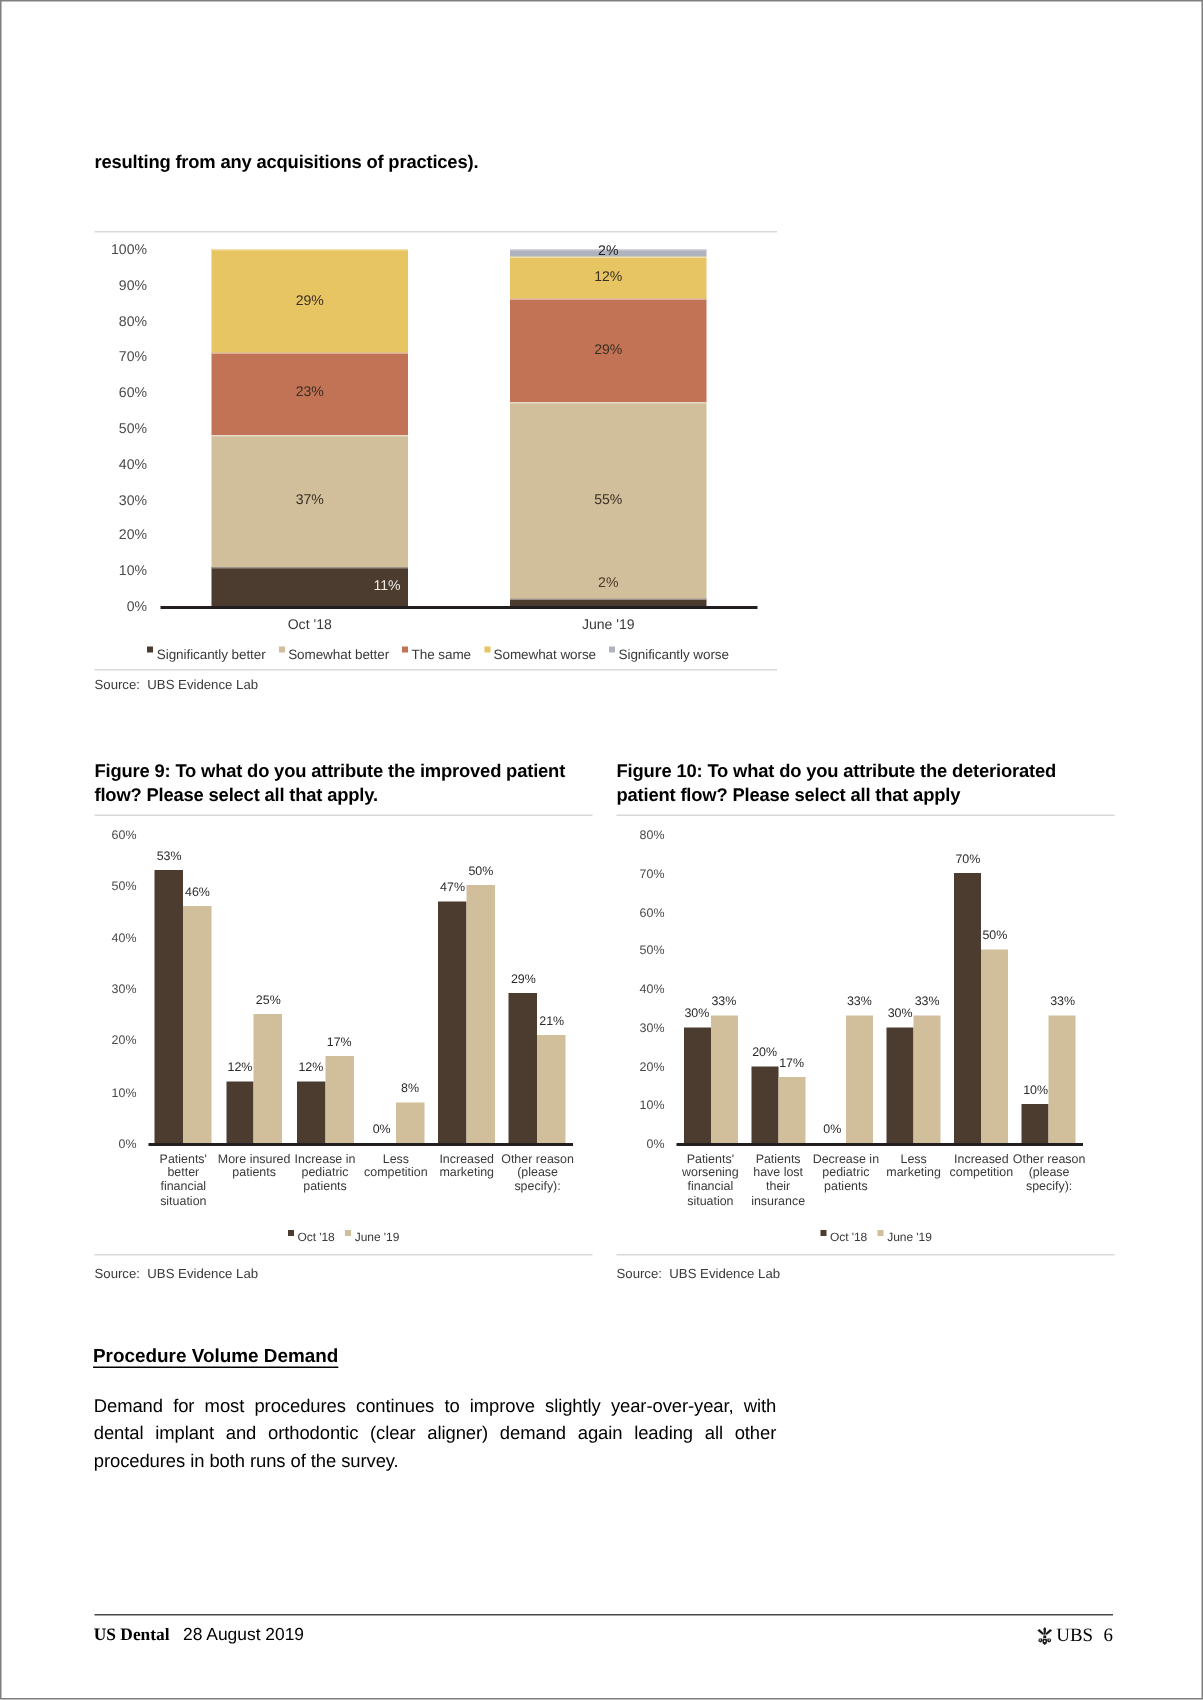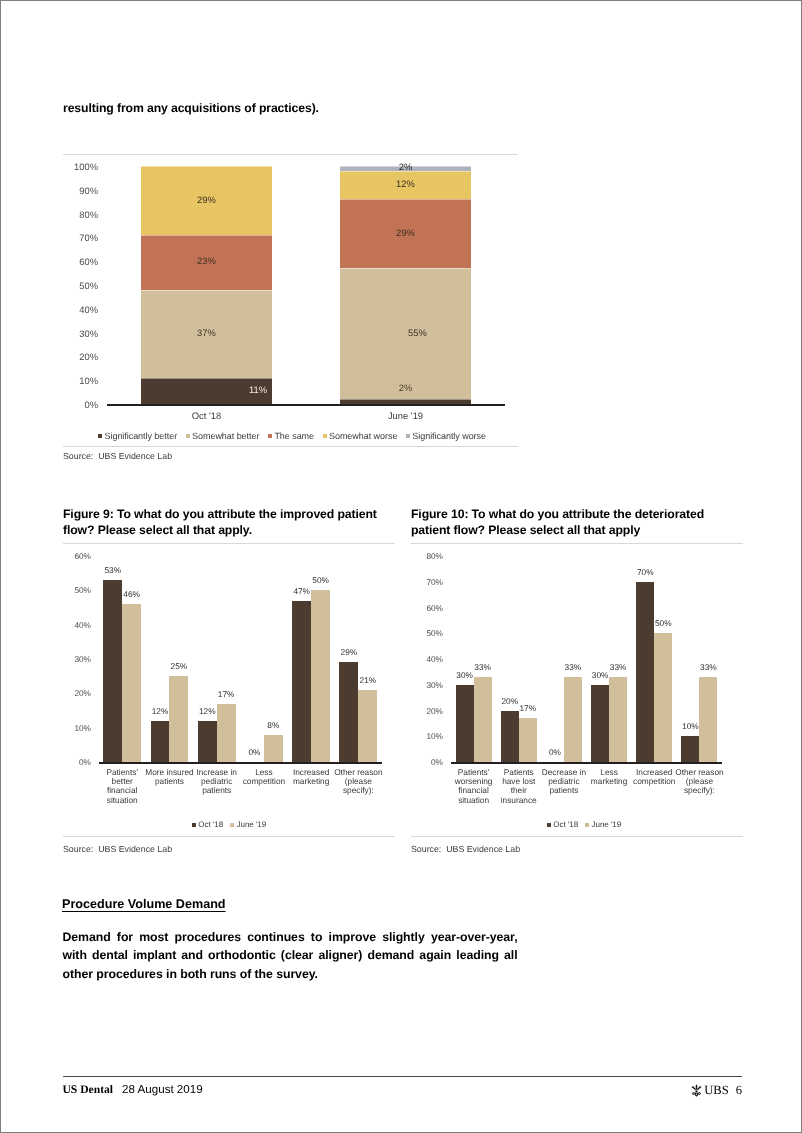--- a/index.html
+++ b/index.html
@@ -14,30 +14,30 @@
   .fig-source{font-size:8.8px;color:#3a3a3a;}
 
   
   .chart{position:relative;}
   .ytick{position:absolute;right:0;font-size:9.4px;color:#4a4a4a;text-align:right;transform:translateY(-50%);white-space:nowrap;}
   .axisline{position:absolute;background:#231f20;}
   .bar{position:absolute;}
   .dlabel{position:absolute;font-size:9.4px;color:#2b2b2b;text-align:center;white-space:nowrap;z-index:5;}
   .catlabel{position:absolute;font-size:9.4px;color:#3a3a3a;text-align:center;line-height:11.6px;}
   .legend{position:absolute;display:flex;justify-content:center;align-items:center;gap:0px;font-size:9.0px;color:#3a3a3a;letter-spacing:-0.05px;}
-  .lg-item{display:inline-flex;align-items:center;white-space:nowrap;}
+  .lg-item{display:inline-flex;white-space:nowrap;}
   .lg-swatch{width:4px;height:4px;margin-right:2.5px;display:inline-block;vertical-align:middle;}
 
   #chart9 .ytick, #chart10 .ytick, #chart9 .dlabel, #chart10 .dlabel{font-size:8.3px;}
   #chart9 .legend, #chart10 .legend{font-size:8.0px;}
   #chart9 .catlabel, #chart10 .catlabel{font-size:8.3px;line-height:9.2px;}
 
   
   .sec-head{position:absolute;font-weight:bold;font-size:12.6px;color:#000;text-decoration:underline;text-underline-offset:3px;}
-  .sec-para{position:absolute;font-size:12.3px;line-height:18.3px;color:#000;text-align:justify;letter-spacing:-0.06px;font-weight:bold;}
+  .sec-para{position:absolute;font-size:12.3px;line-height:18.3px;color:#000;text-align:justify;letter-spacing:-0.06px;}
 
   
   .foot-rule{position:absolute;height:1px;background:#4a4a4a;}
   .foot-left{position:absolute;font-size:11.6px;color:#000;}
   .foot-left b{font-weight:bold;font-family:Liberation Serif, serif;}
   .foot-right{position:absolute;display:flex;align-items:center;font-size:12.6px;color:#000;font-family:"Liberation Serif",serif;}
 </style>
 </head>
 <body>
 
@@ -65,21 +65,21 @@
         <div class="bar" style="left:78px;top:131.76px;width:131px;height:88.06px;background:#D1BE9B;box-shadow:inset 0 1px 0 rgba(255,255,255,0.45);"></div>
         <div class="dlabel" style="left:78px;top:168.79px;width:131px;color:#3a2f22;">37%</div>
         <div class="bar" style="left:78px;top:77.02000000000001px;width:131px;height:54.74px;background:#C27355;box-shadow:inset 0 1px 0 rgba(255,255,255,0.45);"></div>
         <div class="dlabel" style="left:78px;top:97.39000000000001px;width:131px;color:#3a2f22;">23%</div>
         <div class="bar" style="left:78px;top:8px;width:131px;height:69.02px;background:#E8C563;box-shadow:inset 0 1px 0 rgba(255,255,255,0.45);"></div>
         <div class="dlabel" style="left:78px;top:35.51px;width:131px;color:#3a2f22;">29%</div>
         <div class="catlabel" style="left:83.5px;top:252px;width:120px;">Oct '18</div>
         <div class="bar" style="left:277px;top:241.24px;width:131px;height:4.76px;background:#4C3B2F;box-shadow:inset 0 1px 0 rgba(255,255,255,0.45);"></div>
         <div class="dlabel" style="left:277px;top:224.24px;width:131px;color:#4a3a28;">2%</div>
         <div class="bar" style="left:277px;top:110.34px;width:131px;height:130.9px;background:#D1BE9B;box-shadow:inset 0 1px 0 rgba(255,255,255,0.45);"></div>
-        <div class="dlabel" style="left:277px;top:168.79000000000002px;width:131px;color:#3a2f22;padding-left:12px;">55%</div>
+        <div class="dlabel" style="left:277px;top:168.79000000000002px;width:131px;color:#3a2f22;">55%</div>
         <div class="bar" style="left:277px;top:41.31999999999999px;width:131px;height:69.02px;background:#C27355;box-shadow:inset 0 1px 0 rgba(255,255,255,0.45);"></div>
         <div class="dlabel" style="left:277px;top:68.82999999999998px;width:131px;color:#3a2f22;">29%</div>
         <div class="bar" style="left:277px;top:12.759999999999991px;width:131px;height:28.56px;background:#E8C563;box-shadow:inset 0 1px 0 rgba(255,255,255,0.45);"></div>
         <div class="dlabel" style="left:277px;top:20.039999999999992px;width:131px;color:#3a2f22;">12%</div>
         <div class="bar" style="left:277px;top:8px;width:131px;height:4.76px;background:#AFB3BD;box-shadow:inset 0 1px 0 rgba(255,255,255,0.45);"></div>
         <div class="dlabel" style="left:277px;top:3.379999999999999px;width:131px;color:#231f20;">2%</div>
         <div class="catlabel" style="left:282.5px;top:252px;width:120px;">June '19</div>
         <div class="axisline" style="left:44px;top:246px;width:398px;height:2px;"></div>
         <div class="legend" style="left:0px;top:273px;width:458px;">
           <span class="lg-item">

